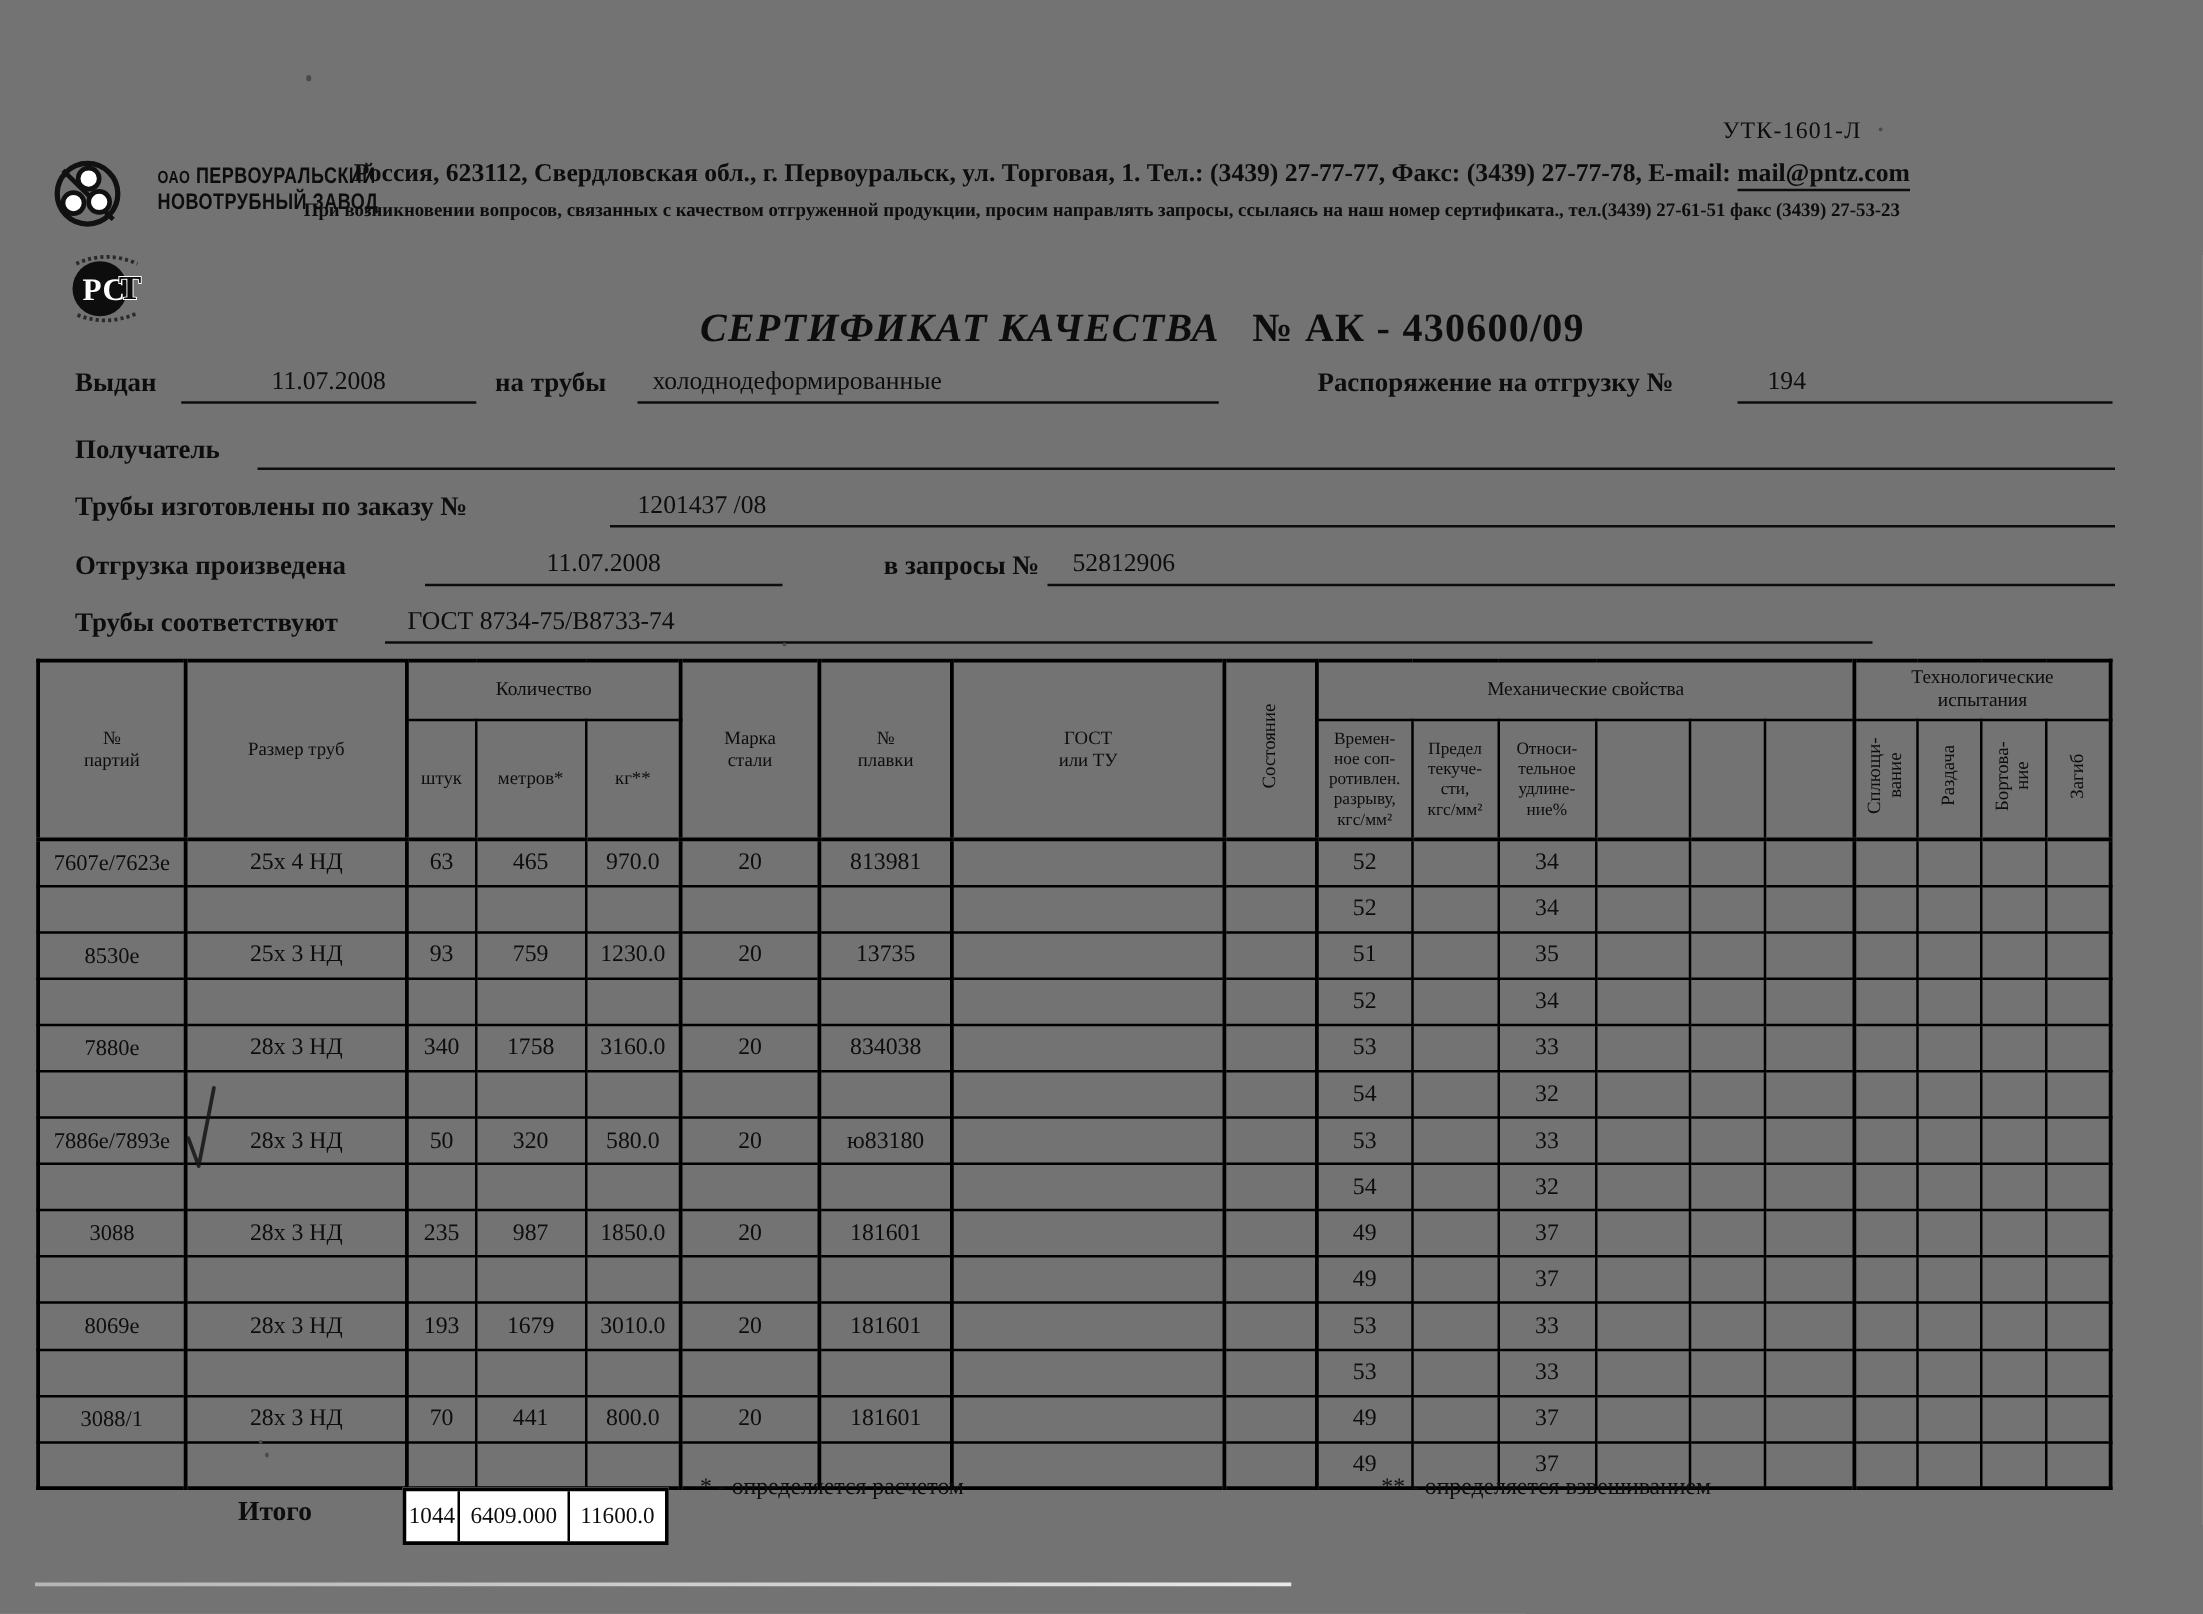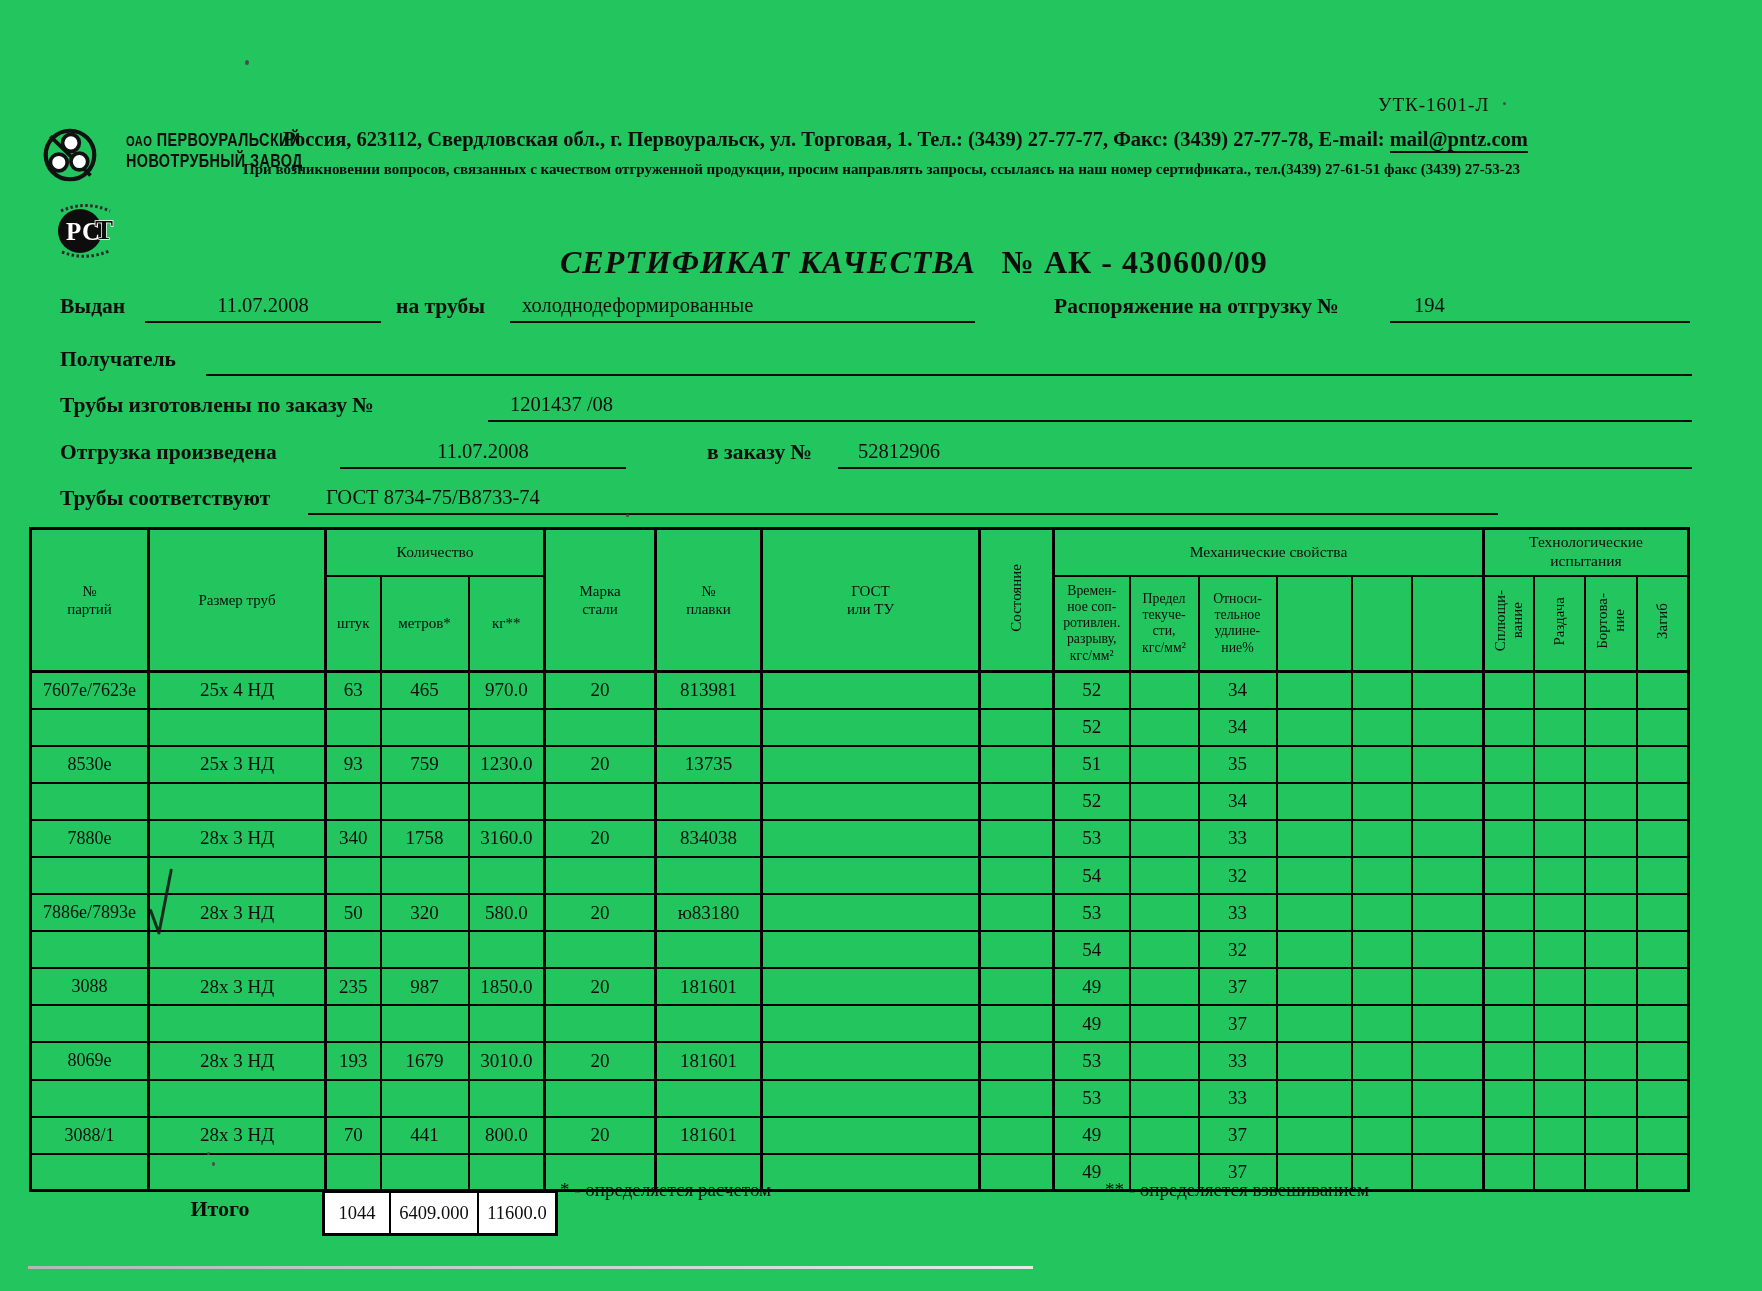--- a/index.html
+++ b/index.html
@@ -1,16 +1,16 @@
 <!DOCTYPE html>
 <html><head>
 <meta charset="utf-8">
 <style>
   html,body{margin:0;padding:0;background:#888;}
-  .page{position:relative;width:1762px;height:1291px;background:#22c55e;color:#0d0d0d;
+  .page{position:relative;width:1762px;height:1291px;background:#737373;color:#0d0d0d;
         font-family:"Liberation Serif","DejaVu Serif",serif;overflow:hidden;}
   .abs{position:absolute;}
   
   .form-code{left:1378px;top:94px;font-size:19px;letter-spacing:1px;}
   .company{left:126px;top:130px;font-family:"Liberation Sans","DejaVu Sans",sans-serif;
            font-weight:bold;font-size:18px;line-height:1.18;transform:scaleX(.8);
            transform-origin:left top;letter-spacing:.5px;white-space:nowrap;}
   .company .pfx{font-size:14px;}
   .addr1{left:283px;top:128px;font-weight:bold;font-size:20.5px;white-space:nowrap;}
   .addr1 .email{border-bottom:2px solid #0d0d0d;padding-bottom:1px;}
@@ -103,21 +103,21 @@
   <div class="abs val" style="left:1390px;top:289px;width:300px;padding-left:24px">194</div>
 
   <div class="abs lbl" style="left:60px;top:342px">Получатель</div>
   <div class="abs val" style="left:206px;top:342px;width:1486px"></div>
 
   <div class="abs lbl" style="left:60px;top:388px">Трубы изготовлены по заказу №</div>
   <div class="abs val" style="left:488px;top:388px;width:1204px;padding-left:22px">1201437   /08</div>
 
   <div class="abs lbl" style="left:60px;top:435px">Отгрузка произведена</div>
   <div class="abs val center" style="left:340px;top:435px;width:286px">11.07.2008</div>
-  <div class="abs lbl" style="left:707px;top:435px">в заказу №</div>
+  <div class="abs lbl" style="left:707px;top:435px">в запросы №</div>
   <div class="abs val" style="left:838px;top:435px;width:854px;padding-left:20px">52812906</div>
 
   <div class="abs lbl" style="left:60px;top:481px">Трубы соответствуют</div>
   <div class="abs val" style="left:308px;top:481px;width:1190px;padding-left:18px">ГОСТ 8734-75/В8733-74</div>
 
   <table class="cert">
     <colgroup>
       <col style="width:118px">
       <col class="bl3" style="width:177px">
       <col class="bl3" style="width:55px">
@@ -480,21 +480,21 @@
         </tr>
       </tbody>
   </table>
 
   <svg class="abs checkmark" width="30" height="74" viewBox="0 0 30 74" style="transform:rotate(2deg)">
     <path d="M5,45 L14,67 L24,4" fill="none" stroke="#171717" stroke-width="3" stroke-linejoin="round" stroke-linecap="round" opacity="0.88"></path>
   </svg>
 
   <div class="abs totals-label">Итого</div>
   <div class="abs totals-box">
-    <div class="tc" style="width:66px">1044</div>
+    <div class="tc" style="width:43px">1044</div>
     <div class="tc" style="width:88px">6409.000</div>
     <div class="tc" style="width:76px">11600.0</div>
   </div>
   <div class="abs footnote" style="left:560px">* - определяется расчетом</div>
   <div class="abs footnote" style="left:1105px">** - определяется взвешиванием</div>
 
   <div class="abs scanline"></div>
   <div class="abs speck" style="left:245px;top:60px;width:4px;height:5px"></div>
   <div class="abs speck" style="left:626px;top:514px;width:3px;height:3px"></div>
   <div class="abs speck" style="left:207px;top:1152px;width:3px;height:3px"></div>

